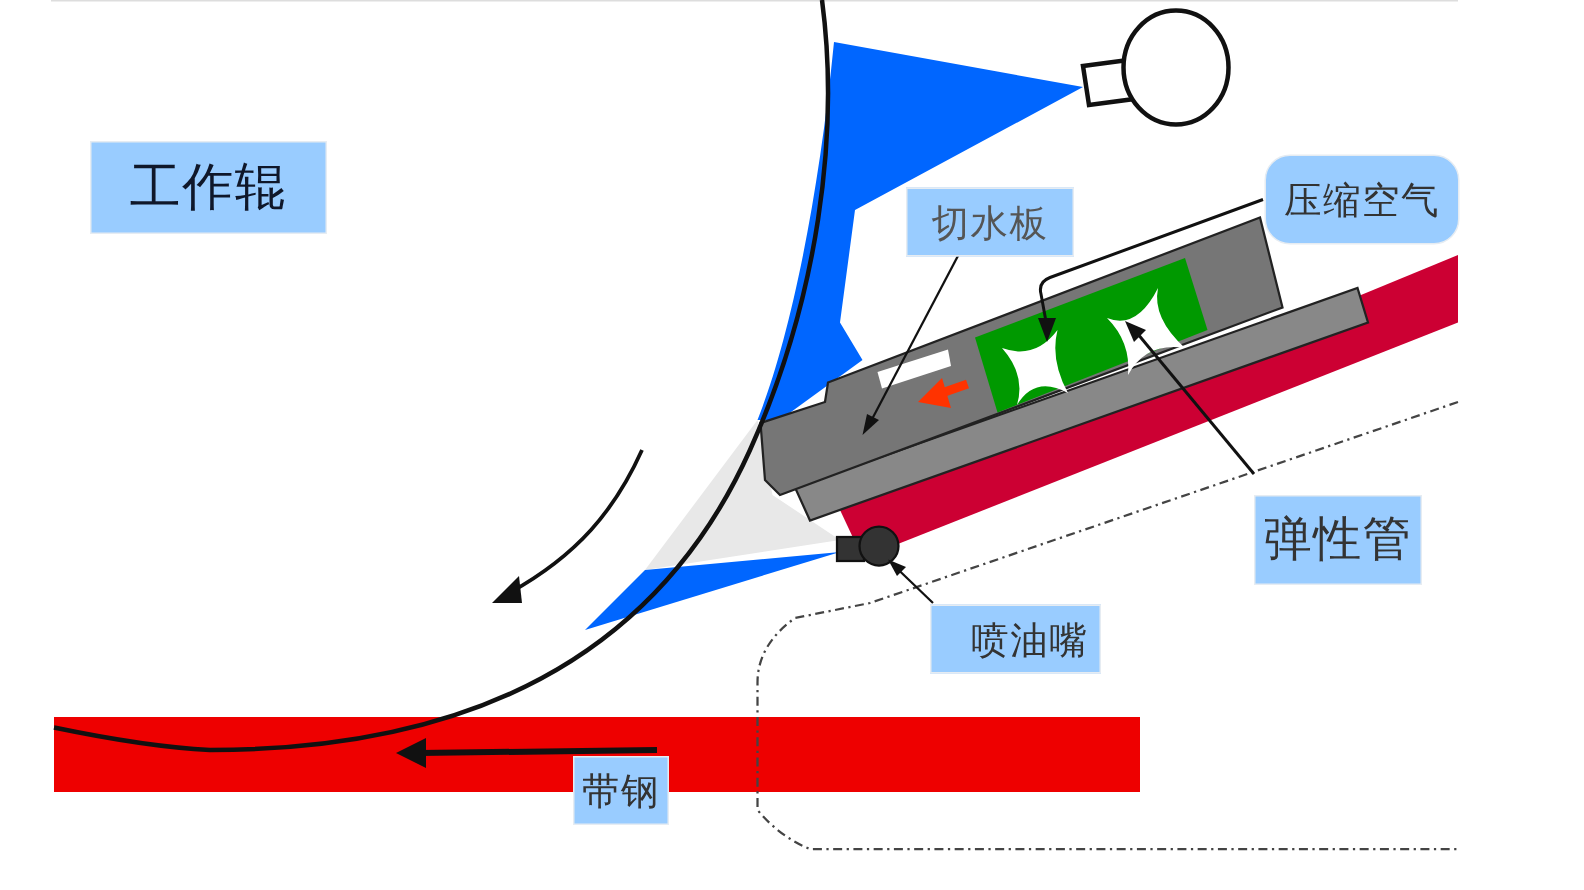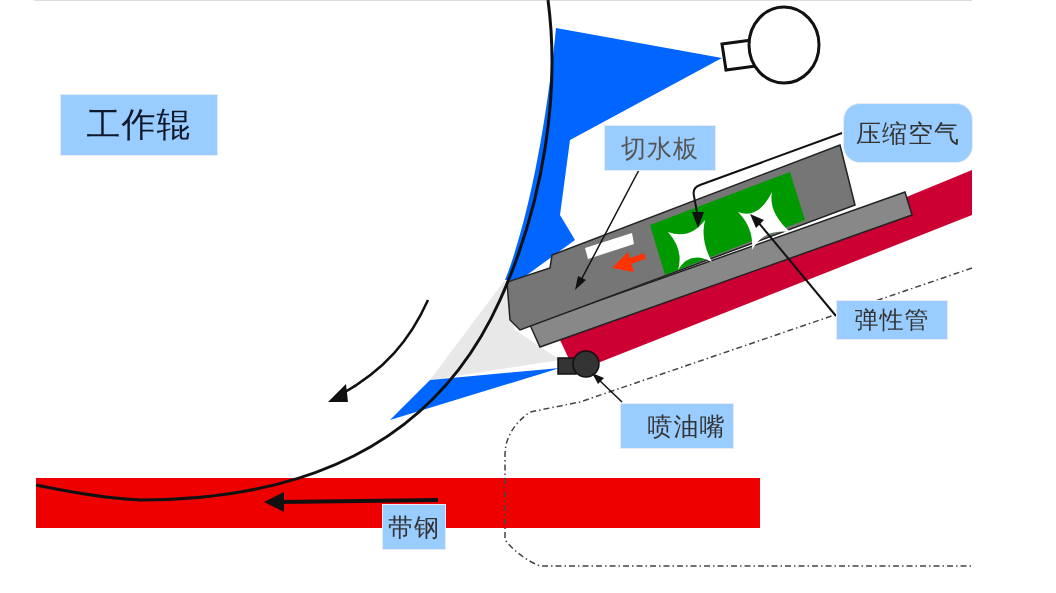--- a/index.html
+++ b/index.html
@@ -75,15 +75,15 @@
   <polygon points="575,290 578,276 586,280" fill="#111"></polygon>
   <line x1="836" y1="316" x2="758" y2="222" stroke="#111" stroke-width="2"></line>
   <polygon points="750,214 764,220 756,228" fill="#111"></polygon>
   <line x1="622" y1="402" x2="597" y2="378" stroke="#111" stroke-width="1.5"></line>
   <polygon points="592,373 604,378 598,384" fill="#111"></polygon>
 </svg>
 
 <div class="label" style="left:60px;top:94px;width:158px;height:62px;font-size:34px;">工作辊</div>
 <div class="label" style="left:604px;top:125px;width:112px;height:46px;font-size:25px;color:#555;">切水板</div>
 <div class="label" style="left:843px;top:103px;width:130px;height:60px;font-size:25px;color:#333;border-radius:17px;">压缩空气</div>
-<div class="label" style="left:836px;top:300px;width:112px;height:40px;font-size:24px;color:#333;">弹性管</div>
+<div class="label" style="left:836px;top:330px;width:112px;height:60px;font-size:32px;color:#333;">弹性管</div>
 <div class="label" style="left:620px;top:403px;width:114px;height:46px;font-size:25px;color:#333;padding-left:19px;">喷油嘴</div>
 <div class="label" style="left:382px;top:504px;width:64px;height:46px;font-size:25px;color:#333;">带钢</div>
 
 </body></html>

